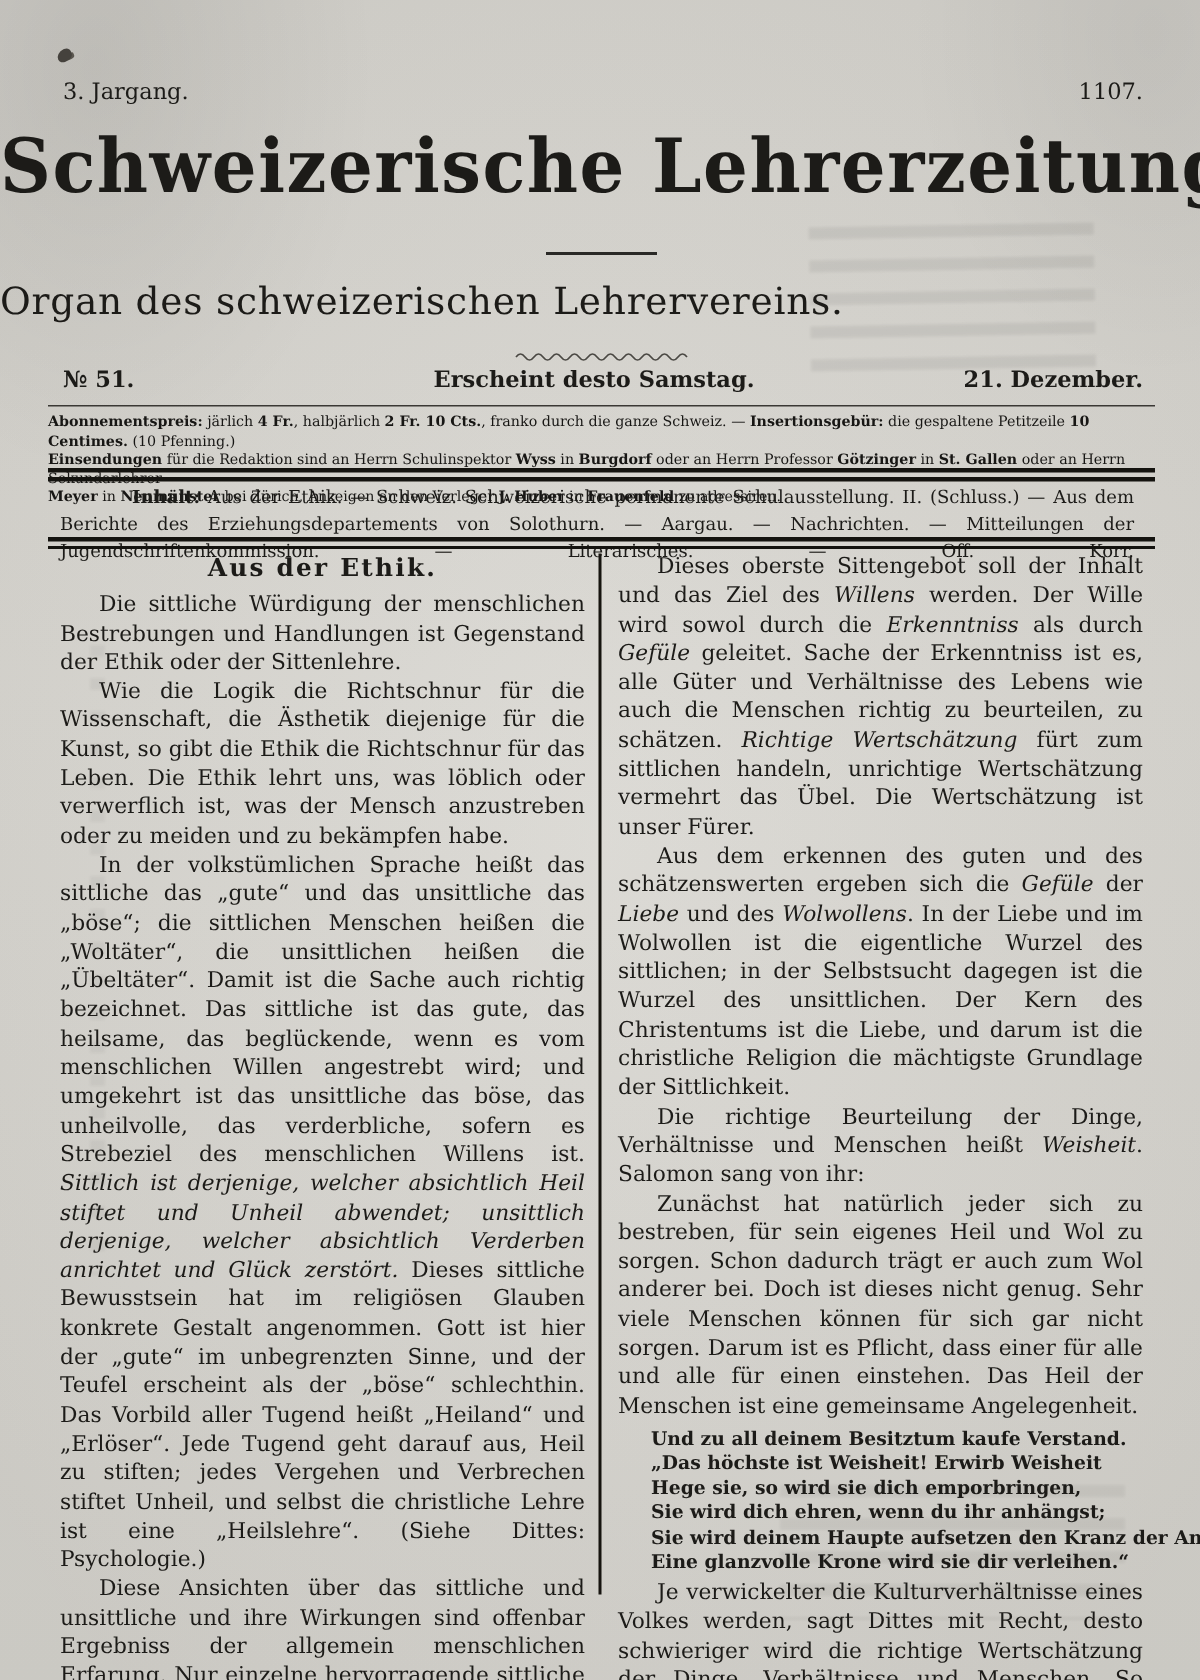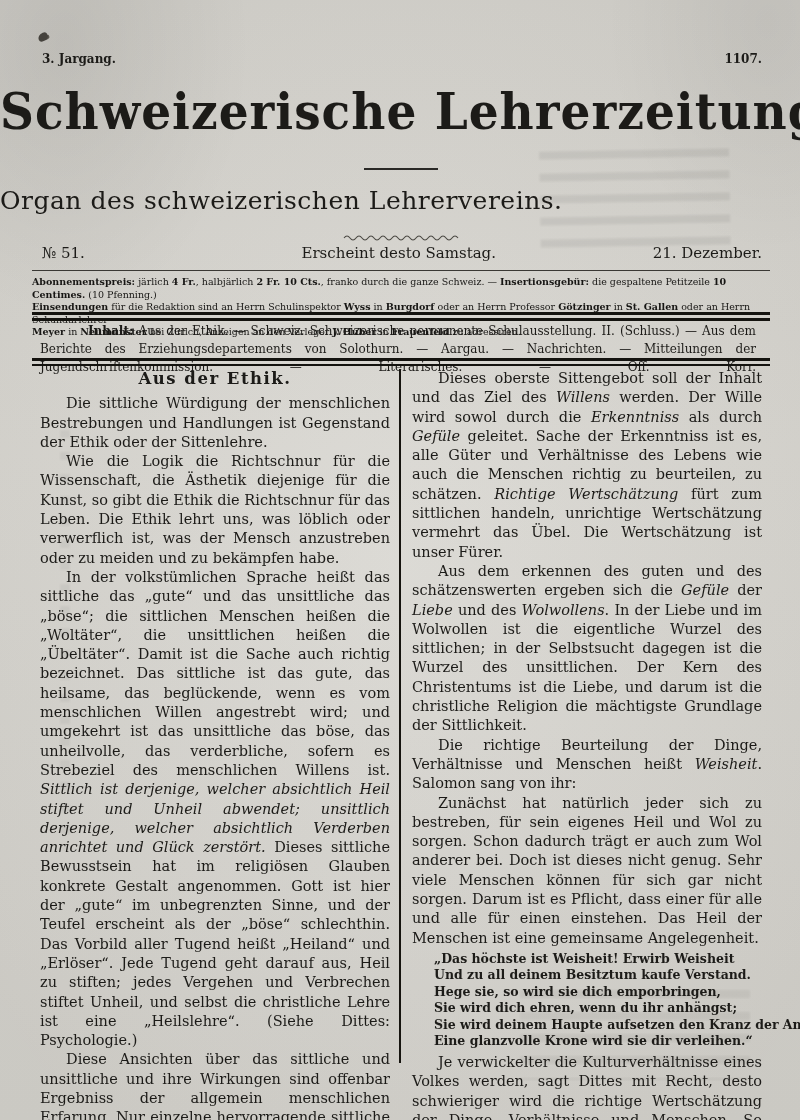--- a/index.html
+++ b/index.html
@@ -11,30 +11,30 @@
           radial-gradient(ellipse at 8% 4%, rgba(0,0,0,0.07), rgba(0,0,0,0) 18%),
           radial-gradient(ellipse at 96% 2%, rgba(0,0,0,0.05), rgba(0,0,0,0) 15%),
           radial-gradient(ellipse at 50% 50%, rgba(255,255,255,0.16), rgba(0,0,0,0.03) 90%),
           linear-gradient(180deg,#d2d0ca 0%,#d6d4ce 40%,#d1cfc9 100%);}
   .ink-blot{position:absolute;left:38px;top:33px;width:10px;height:8px;
         background:#45423d;border-radius:70% 40% 55% 45%;transform:rotate(-25deg);
         box-shadow:3px 2px 0 -2px #5a564f;}
   .ghost{position:absolute;opacity:0.06;filter:blur(1px);pointer-events:none;
         background:repeating-linear-gradient(180deg,#000 0 8px,transparent 8px 22px);}
   .vol-row{position:absolute;left:42px;right:38px;top:52px;display:flex;
-        justify-content:space-between;font-weight:bold;font-size:12px;}
+        justify-content:space-between;font-weight:normal;font-size:15px;}
   .main-title{position:absolute;left:0;right:0;top:84px;text-align:center;
         font-size:47px;font-weight:bold;letter-spacing:1px;white-space:nowrap;
         transform:scaleY(1.06);}
   .title-rule{position:absolute;left:364px;top:168px;width:74px;height:2px;background:#2a2926;}
   .subtitle{position:absolute;left:0;right:0;top:186px;text-align:left;
         font-size:25px;letter-spacing:0.5px;}
   .squiggle{position:absolute;left:343px;top:227px;}
   .issue-row{position:absolute;left:42px;right:38px;top:244px;display:flex;
-        align-items:center;font-weight:normal;font-size:15px;}
+        align-items:center;font-weight:bold;font-size:15px;}
   .issue-row .mid{flex:1;text-align:center;padding-left:60px;}
   .thin-rule{position:absolute;left:32px;right:30px;top:270px;height:1px;background:#3a3834;}
   .imprint{position:absolute;left:32px;right:30px;top:276px;
         font-size:9.5px;line-height:1.32;text-align:left;color:#171614;}
   .drule{position:absolute;left:32px;right:30px;}
   .drule .r1{height:3px;background:#14130f;}
   .drule .r2{height:3px;background:#14130f;margin-top:3px;}
   .drule.second .r2{height:2px;}
   .toc{position:absolute;left:40px;right:44px;top:322px;font-size:12px;
         line-height:1.5;text-align:justify;text-align-last:justify;text-indent:48px;}
@@ -113,22 +113,22 @@
           <p class="para"><span>Diese Ansichten über das sittliche und unsittliche und ihre Wirkungen sind offenbar Ergebniss der allgemein menschlichen Erfarung. Nur einzelne hervorragende sittliche Genien haben dann die einzelnen Sittengebote ausgesprochen, wie: du sollst nicht tödten, du sollst nicht verläumden, liebe deinen Nächsten etc. Aus allen einzelnen Sittengeboten des Alten und Neuen Testaments geht aber als gemeinsame Wirkung hervor, dass dadurch das gute gefördert wird. Daraus lässt sich also das oberste Sittengesetz ableiten: </span></p>
         </div>
     </div>
     <div class="col right">
       <div>
           <p class="para"><span>Dieses oberste Sittengebot soll der Inhalt und das Ziel des </span><span style="font-style: italic;">Willens</span><span> werden. Der Wille wird sowol durch die </span><span style="font-style: italic;">Erkenntniss</span><span> als durch </span><span style="font-style: italic;">Gefüle</span><span> geleitet. Sache der Erkenntniss ist es, alle Güter und Verhältnisse des Lebens wie auch die Menschen richtig zu beurteilen, zu schätzen. </span><span style="font-style: italic;">Richtige Wertschätzung</span><span> fürt zum sittlichen handeln, unrichtige Wertschätzung vermehrt das Übel. Die Wertschätzung ist unser Fürer.</span></p>
           <p class="para"><span>Aus dem erkennen des guten und des schätzenswerten ergeben sich die </span><span style="font-style: italic;">Gefüle</span><span> der </span><span style="font-style: italic;">Liebe</span><span> und des </span><span style="font-style: italic;">Wolwollens</span><span>. In der Liebe und im Wolwollen ist die eigentliche Wurzel des sittlichen; in der Selbstsucht dagegen ist die Wurzel des unsittlichen. Der Kern des Christentums ist die Liebe, und darum ist die christliche Religion die mächtigste Grundlage der Sittlichkeit.</span></p>
           <p class="para"><span>Die richtige Beurteilung der Dinge, Verhältnisse und Menschen heißt </span><span style="font-style: italic;">Weisheit</span><span>. Salomon sang von ihr:</span></p>
           <p class="para"><span>Zunächst hat natürlich jeder sich zu bestreben, für sein eigenes Heil und Wol zu sorgen. Schon dadurch trägt er auch zum Wol anderer bei. Doch ist dieses nicht genug. Sehr viele Menschen können für sich gar nicht sorgen. Darum ist es Pflicht, dass einer für alle und alle für einen einstehen. Das Heil der Menschen ist eine gemeinsame Angelegenheit.</span></p>
           <div class="verse">
+            <div class="verse-line">Und zu all deinem Besitztum kaufe Verstand.</div>
             <div class="verse-line">„Das höchste ist Weisheit! Erwirb Weisheit</div>
-            <div class="verse-line">Und zu all deinem Besitztum kaufe Verstand.</div>
             <div class="verse-line">Hege sie, so wird sie dich emporbringen,</div>
             <div class="verse-line">Sie wird dich ehren, wenn du ihr anhängst;</div>
             <div class="verse-line">Sie wird deinem Haupte aufsetzen den Kranz der Anmut,</div>
             <div class="verse-line">Eine glanzvolle Krone wird sie dir verleihen.“</div>
           </div>
           <p class="para"><span>Je verwickelter die Kulturverhältnisse eines Volkes werden, sagt Dittes mit Recht, desto schwieriger wird die richtige Wertschätzung der Dinge, Verhältnisse und Menschen. So notwendig der Besitz irdischer Güter ist, so zeigt sich doch vielfach eine Überschätzung desselben. Darum sagt schon Salomon:</span></p>
         </div>
     </div>
   </div>
 

